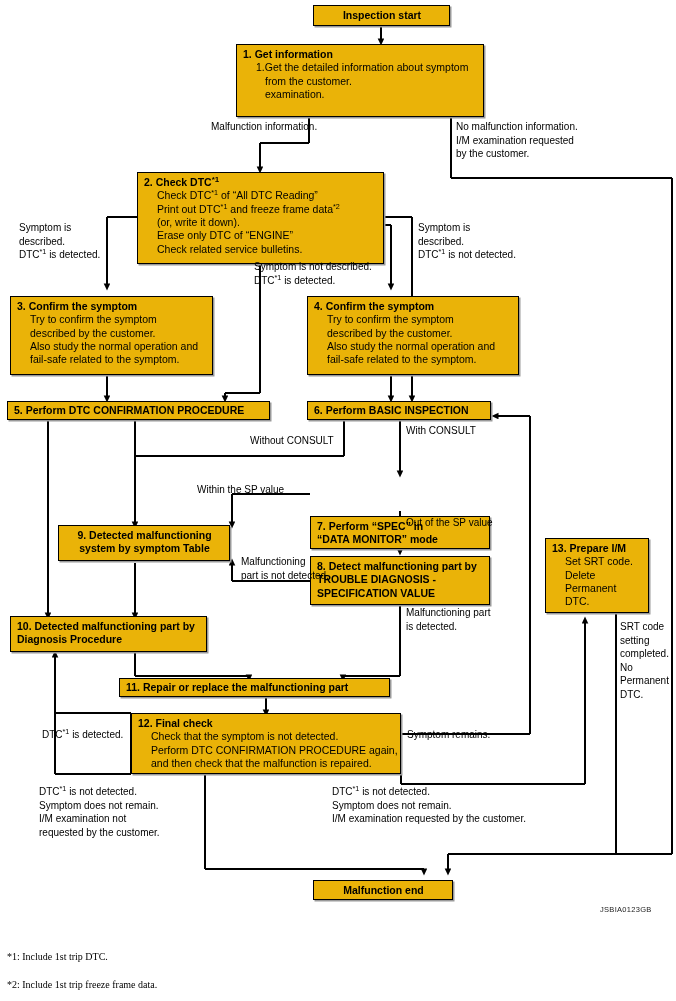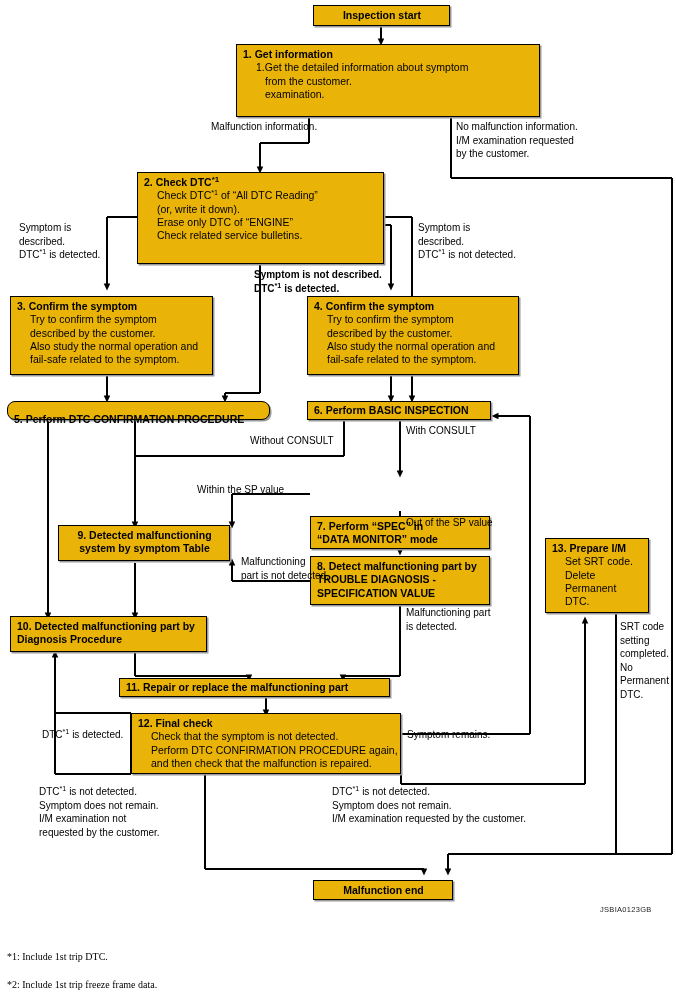--- a/index.html
+++ b/index.html
@@ -184,30 +184,31 @@
 
       <path d="M616,589 L616,854"></path>
 
     </g>
   </svg>
 
   <div class="box center-box" style="left:313px; top:5px; width:137px; height:21px; padding-top:3px;">
     <div class="ttl">Inspection start</div>
   </div>
 
-  <div class="box" style="left:236px; top:44px; width:304px; height:73px;">
+  <div class="box" style="left:236px; top:44px; width:248px; height:73px;">
     <div class="ttl">1. Get information</div>
     <div class="ln ind">1.Get the detailed information about symptom</div>
     <div class="ln ind2">from the customer.</div>
     <div class="ln ind2">examination.</div>
   </div>
 
   <div class="box" style="left:137px; top:172px; width:247px; height:92px;">
     <div class="ttl"><span>2. Check DTC</span><sup class="bg">*1</sup></div>
     <div class="ln ind">Check DTC<sup class="sm">*1</sup> of “All DTC Reading”</div>
+    <div class="ln ind">Print out DTC<sup class="sm">*1</sup> and freeze frame data<sup class="sm">*2</sup></div>
     <div class="ln ind">(or, write it down).</div>
     <div class="ln ind">Erase only DTC of “ENGINE”</div>
     <div class="ln ind">Check related service bulletins.</div>
   </div>
 
   <div class="box" style="left:10px; top:296px; width:203px; height:79px;">
     <div class="ttl">3. Confirm the symptom</div>
     <div class="ln ind">Try to confirm the symptom</div>
     <div class="ln ind">described by the customer.</div>
     <div class="ln ind">Also study the normal operation and</div>
@@ -215,21 +216,21 @@
   </div>
 
   <div class="box" style="left:307px; top:296px; width:212px; height:79px;">
     <div class="ttl">4. Confirm the symptom</div>
     <div class="ln ind">Try to confirm the symptom</div>
     <div class="ln ind">described by the customer.</div>
     <div class="ln ind">Also study the normal operation and</div>
     <div class="ln ind">fail-safe related to the symptom.</div>
   </div>
 
-  <div class="box" style="left:7px; top:401px; width:263px; height:19px; padding-top:11px;border-radius:8px;">
+  <div class="box" style="left:7px; top:401px; width:263px; height:19px; padding-top:2px;">
     <div class="ttl">5. Perform DTC CONFIRMATION PROCEDURE</div>
   </div>
 
   <div class="box" style="left:307px; top:401px; width:184px; height:19px; padding-top:2px;">
     <div class="ttl">6. Perform BASIC INSPECTION</div>
   </div>
 
   <div class="box" style="left:310px; top:478px; width:180px; height:33px;margin-top:38px;">
     <div class="ttl">7. Perform “SPEC” in</div>
     <div class="ttl ind">“DATA MONITOR” mode</div>
@@ -289,21 +290,21 @@
     <div>described.</div>
     <div>DTC<sup class="sm">*1</sup> is detected.</div>
   </div>
 
   <div class="lbl" style="left:418px; top:221px;">
     <div>Symptom is</div>
     <div>described.</div>
     <div>DTC<sup class="sm">*1</sup> is not detected.</div>
   </div>
 
-  <div class="lbl" style="left:254px; top:268px;font-weight:bold;">
+  <div class="lbl" style="left:254px; top:260px;">
     <div>Symptom is not described.</div>
     <div>DTC<sup class="sm">*1</sup> is detected.</div>
   </div>
 
   <div class="lbl" style="left:250px; top:434px;">
     <div>Without CONSULT</div>
   </div>
 
   <div class="lbl" style="left:406px; top:424px;">
     <div>With CONSULT</div>

